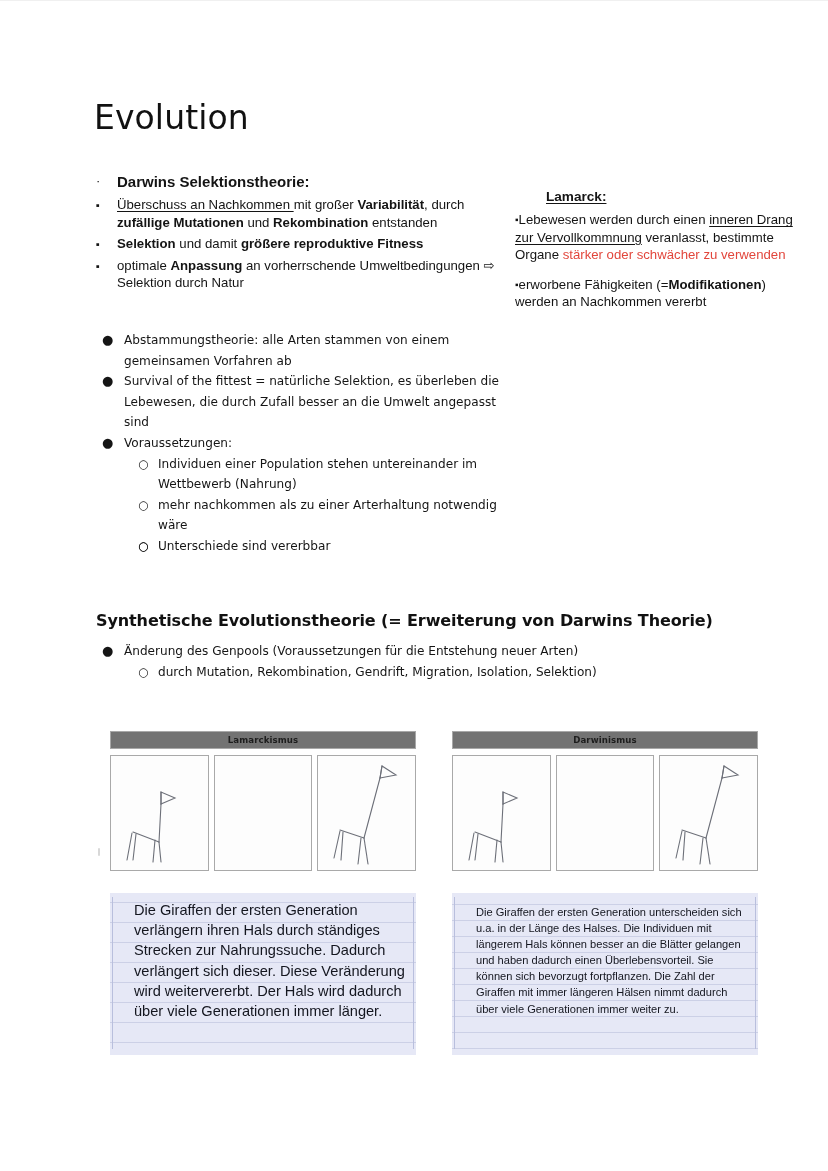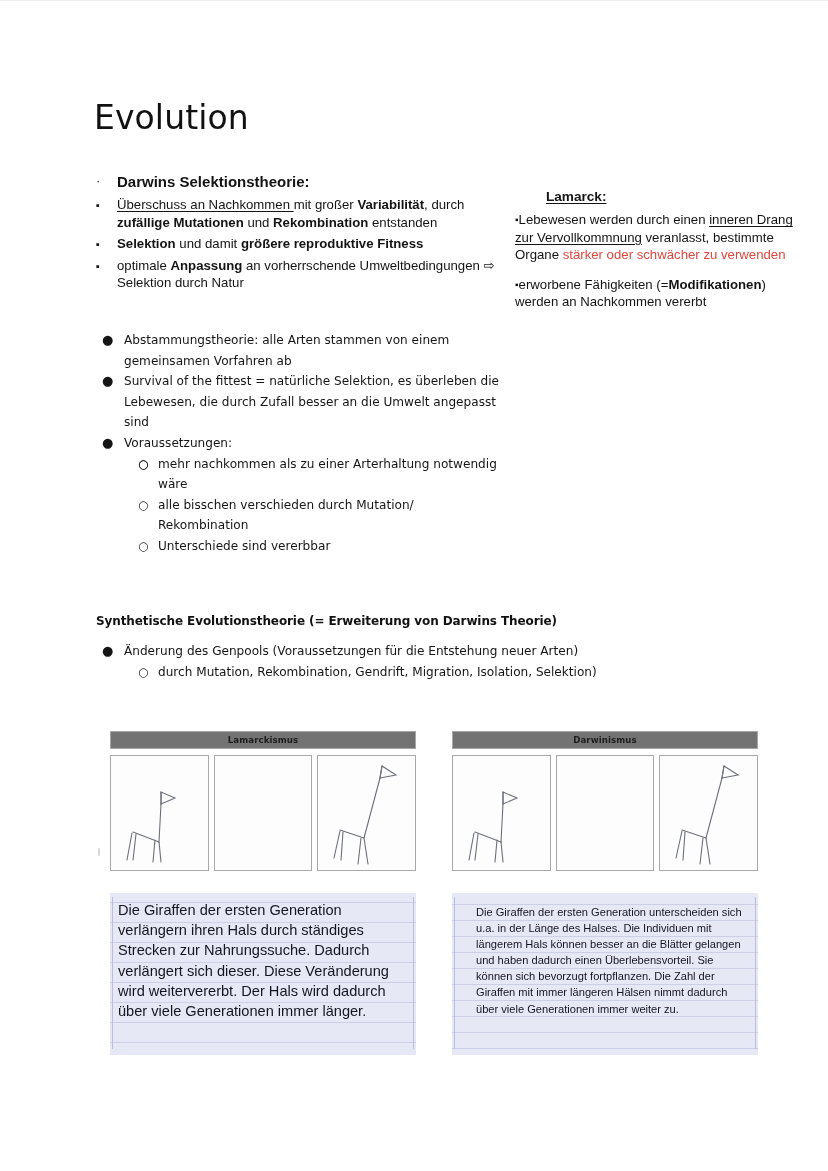--- a/index.html
+++ b/index.html
@@ -132,21 +132,21 @@
     font-size: 12px;
     line-height: 20.6px;
   }
 
   .sec-head {
     position: absolute;
     left: 96px;
     top: 611px;
     font-family: "DejaVu Sans", sans-serif;
     font-weight: bold;
-    font-size: 12px;
+    font-size: 16px;
     line-height: 20px;
     color: #111111;
     letter-spacing: -0.1px;
   }
 
   .cal-block-2 {
     position: absolute;
     left: 96px;
     top: 641px;
     width: 640px;
@@ -251,21 +251,21 @@
   }
   .cap-inner {
     position: relative;
     padding: 8px 10px 6px 10px;
     font-family: "Liberation Sans", sans-serif;
     color: #14161f;
   }
   .cap-left .cap-inner {
     font-size: 14.6px;
     line-height: 20.2px;
-    padding: 7px 8px 6px 8px;
+    padding: 7px 8px 6px 24px;
   }
   .cap-right .cap-inner {
     font-size: 11.1px;
     line-height: 16.1px;
     padding: 11px 8px 6px 24px;
   }
   .cap-border-l {
     position: absolute;
     left: 2px; top: 4px; bottom: 6px;
     width: 1px;
@@ -341,30 +341,30 @@
       <span>Survival of the fittest = natürliche Selektion, es überleben die Lebewesen, die durch Zufall besser an die Umwelt angepasst sind</span>
     </div>
 
     <div class="cal-li">
       <span class="mk">●</span>
       <span>Voraussetzungen:</span>
     </div>
 
     <div class="cal-li2">
       <span class="mk">○</span>
+      <span>Individuen einer Population stehen untereinander im Wettbewerb (Nahrung)</span>
     </div>
 
     <div class="cal-li2">
       <span class="mk">○</span>
       <span>mehr nachkommen als zu einer Arterhaltung notwendig wäre</span>
     </div>
 
     <div class="cal-li2">
       <span class="mk">○</span>
-      <span>alle bisschen verschieden durch Mutation/ Rekombination</span>
     </div>
 
     <div class="cal-li2">
       <span class="mk">○</span>
       <span>Unterschiede sind vererbbar</span>
     </div>
   </div>
 
   <div class="sec-head">Synthetische Evolutionstheorie (= Erweiterung von Darwins Theorie)</div>
 

